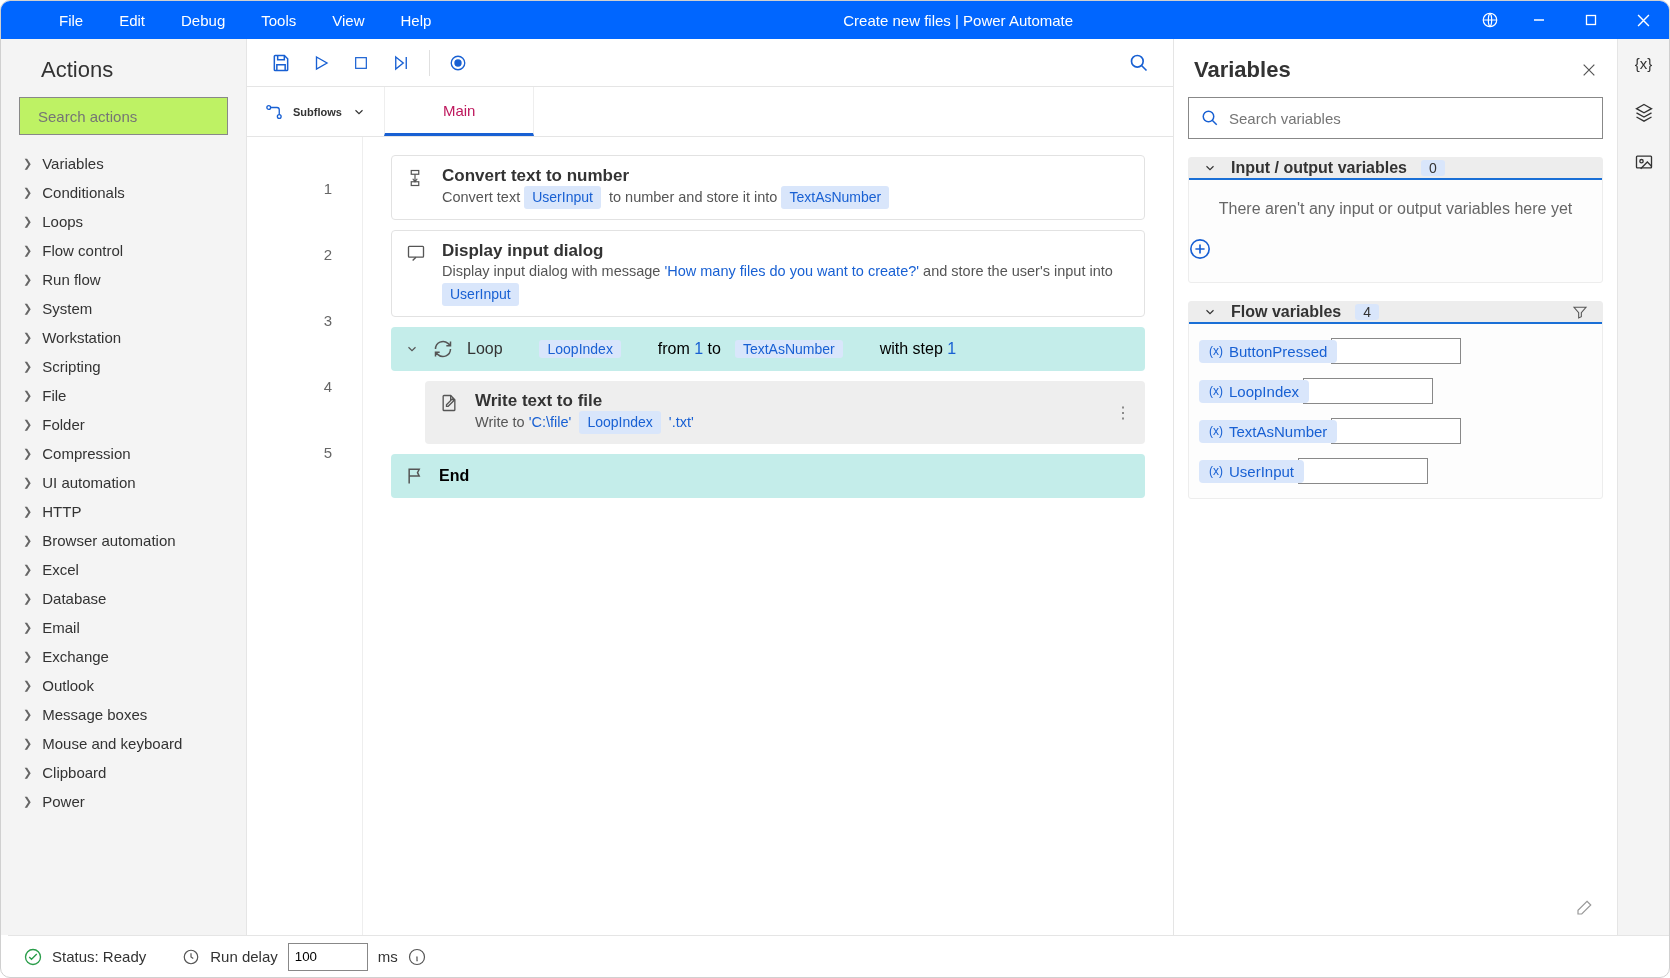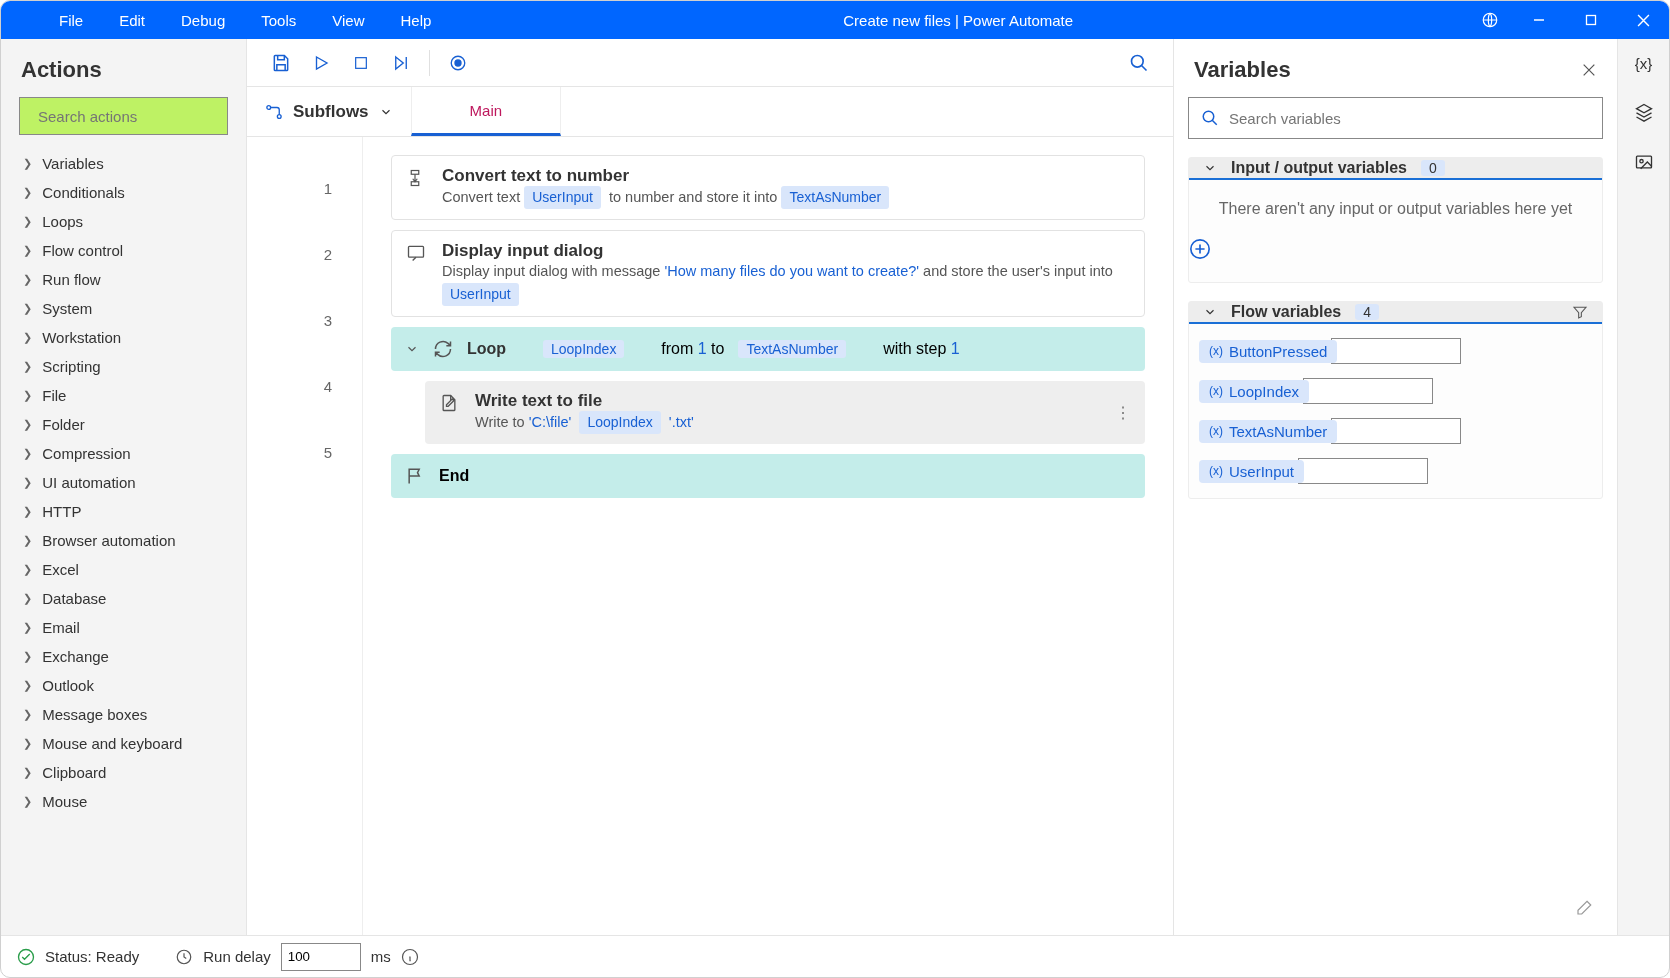--- a/index.html
+++ b/index.html
@@ -6,71 +6,71 @@
 body { width: 1670px; height: 978px; background: #fff; display: flex; flex-direction: column; overflow: hidden; border-radius: 10px; border: 1px solid #d0d0d0;}
 .titlebar { height: 38px; background: #0066ff; display: flex; align-items: center; color: #fff; font-size: 15px; }
 .titlebar .menu { display: flex; gap: 0; padding-left: 40px; }
 .titlebar .menu span { padding: 0 18px; cursor: pointer; }
 .titlebar .center { flex: 1; text-align: center; }
 .titlebar .wincontrols { display: flex; align-items: center; gap: 0; }
 .titlebar .wincontrols .ctl { width: 52px; height: 38px; display: flex; align-items: center; justify-content: center; cursor: pointer; }
 .titlebar .env { padding: 0 14px; display:flex; align-items:center; gap:6px;}
 .main { flex: 1; display: flex; min-height: 0; }
 .actions-panel { width: 246px; background: #f4f4f4; border-right: 1px solid #e5e5e5; display: flex; flex-direction: column; padding: 10px 0 0 0; }
-.actions-panel h1 { font-size: 22px; font-weight: 700; padding: 8px 20px 14px 20px; color: #333; }
+.actions-panel h1 { font-size: 22px; font-weight: 400; padding: 8px 20px 14px 20px; color: #333; margin-left: 20px; }
 .search-box { margin: 0 18px 14px 18px; height: 38px; border: 1px solid #888; background: #bef264; display: flex; align-items: center; padding: 0 10px; gap: 8px; }
 .search-box input { border: none; outline: none; flex: 1; font-size: 15px; background: transparent; }
 .action-list { flex: 1; overflow-y: auto; padding-right: 6px;}
 .action-list::-webkit-scrollbar { width: 10px; }
 .action-list::-webkit-scrollbar-thumb { background: #c8c8c8; border-radius: 5px; }
 .action-item { display: flex; align-items: center; gap: 10px; padding: 6px 10px 6px 22px; font-size: 15px; color: #333; cursor: pointer; }
 .action-item .chev { color: #666; font-size: 11px; }
 .workspace { flex: 1; display: flex; flex-direction: column; min-width: 0; }
 .toolbar { height: 48px; display: flex; align-items: center; border-bottom: 1px solid #e5e5e5; padding: 0 14px; }
 .toolbar .tbtn { width: 40px; height: 40px; display: flex; align-items: center; justify-content: center; color: #1860d3; cursor: pointer; }
 .toolbar .sep { width: 1px; height: 26px; background: #e0e0e0; margin: 0 8px; }
 .toolbar .spacer { flex: 1; }
 .subflow-bar { height: 50px; display: flex; align-items: stretch; border-bottom: 1px solid #e5e5e5; }
-.subflow-label { display: flex; align-items: center; gap: 10px; padding: 0 18px; font-size: 17px; font-weight: 600; color: #333; cursor:pointer;}
+.subflow-label { display: flex; align-items: center; gap: 10px; padding: 0 18px; font-size: 11px; font-weight: 600; color: #333; cursor:pointer;}
 .subflow-label svg { color: #1860d3; }
 .tab { padding: 0 58px; display: flex; align-items: center; font-size: 15px; color: #be185d; border-bottom: 3px solid #1860d3; border-right:1px solid #eee; border-left:1px solid #eee;}
 .canvas { flex: 1; display: flex; overflow: auto; }
 .gutter { width: 116px; background: #fff; border-right: 1px solid #eee; padding-top: 18px; }
 .gutter div { height: 66px; display: flex; align-items: center; justify-content: flex-end; padding-right: 30px; color: #666; font-size: 15px; }
 .steps { flex: 1; padding: 18px 28px 18px 28px; display: flex; flex-direction: column; gap: 10px; }
 .step { border: 1px solid #e2e2e2; background: #fff; border-radius: 4px; padding: 10px 14px; display: flex; gap: 14px; align-items: flex-start; min-height: 58px;}
 .step .ico { width: 22px; color: #555; padding-top: 2px; flex-shrink:0;}
 .step-title { font-size: 17px; font-weight: 600; color: #333; }
 .step-desc { font-size: 14.5px; color: #555; line-height: 1.5; }
 .tok { color: #1860d3; }
 .pill { background: #d9e6fb; color: #1860d3; padding: 1px 8px; border-radius: 3px; display: inline-block; font-size: 14px;}
 .loop-step { background: #c4edea; border: none; border-radius: 4px; padding: 12px 14px; display: inline-flex; gap: 14px; align-items: center; font-size: 16px; width:auto;}
 .loop-step .chev2 { color:#555;}
-.loop-step b { font-weight: 700; color: #333; }
+.loop-step b { font-weight: 400; color: #333; }
 .indent { margin-left: 34px; }
 .child-step { background: #eeeeee; border: none; position: relative; }
 .child-step .more { position: absolute; right: 14px; top: 50%; transform: translateY(-50%); color: #777; cursor:pointer;}
 .end-step { background: #c4edea; border: none; border-radius: 4px; padding: 12px 14px; display: inline-flex; gap: 14px; align-items: center; font-size: 16px; font-weight: bold; }
 .right-rail { width: 52px; background: #f4f4f4; border-left: 1px solid #e5e5e5; display: flex; flex-direction: column; align-items: center; padding-top: 16px; gap: 30px; }
 .vars-panel { width: 444px; background: #fff; border-left: 1px solid #e5e5e5; display: flex; flex-direction: column; padding: 18px 14px 10px 14px; }
 .vars-head { display: flex; align-items: center; justify-content: space-between; padding: 0 6px 14px 6px; }
 .vars-head h2 { font-size: 22px; font-weight: 600; color: #333; }
 .vars-search { height: 42px; border: 1px solid #888; display: flex; align-items: center; padding: 0 12px; gap: 10px; margin-bottom: 18px; }
 .vars-search input { border: none; outline: none; flex: 1; font-size: 15px; }
 .vsection { border: 1px solid #ededed; border-radius: 3px; margin-bottom: 18px; background: #fdfdfd; }
 .vsec-head { background: #ededed; padding: 1px 14px; display: flex; align-items: center; gap: 14px; font-size: 16px; font-weight: 600; color: #333; border-bottom: 2px solid #1a6fd6;}
 .vsec-head .cnt { background: #d9e6fb; color: #333; padding: 0 8px; border-radius: 3px; font-size: 14px; font-weight: 400;}
 .vsec-head .flex1{flex:1;}
 .vsection .empty { padding: 20px 20px 10px 20px; text-align: center; color: #666; font-size: 16px; }
 .vsection .plus-circ { text-align: center; padding: 10px 0 22px 0; color: #1860d3; }
 .flow-vars { padding: 14px 10px; display: flex; flex-direction: column; gap: 14px; }
 .flow-var { display: inline-flex; align-items: center; }
 .flow-var .vpill { background: #d9e6fb; color: #1860d3; padding: 3px 10px; border-radius: 4px; display: flex; align-items: center; gap: 6px; font-size: 15px; z-index:1;}
 .flow-var .vbox { border: 1px solid #888; height: 26px; width: 130px; margin-left: -6px; background:#fff;}
-.statusbar { height: 42px; border-top: 1px solid #e5e5e5; display: flex; align-items: center; padding: 0 16px; font-size: 15px; color: #333; gap: 36px; }
+.statusbar { height: 42px; border-top: 1px solid #e5e5e5; display: flex; align-items: center; padding: 0 16px; font-size: 15px; color: #333; gap: 36px; margin-left: 7px; }
 .statusbar .left { display: flex; align-items: center; gap: 10px; }
 .statusbar .center { flex: 1; display: flex; justify-content: center; gap: 40px; }
 .statusbar .right { display: flex; align-items: center; gap: 10px; }
 .statusbar input { width: 80px; height: 28px; border: 1px solid #888; padding: 0 6px; }
 svg { display: block; }
 .eraser { color:#999; text-align:right; padding:0 10px 4px 0;}
 </style>
 </head>
 <body>
 
@@ -204,21 +204,21 @@
         <div class="action-item">
           <span class="chev">❯</span>
           <span>Mouse and keyboard</span>
         </div>
         <div class="action-item">
           <span class="chev">❯</span>
           <span>Clipboard</span>
         </div>
         <div class="action-item">
           <span class="chev">❯</span>
-          <span>Mouse</span>
+          <span>Power</span>
         </div>
       </div>
   </div>
 
   <div class="workspace">
     <div class="toolbar">
       <div class="tbtn">
           <svg width="20" height="20" viewBox="0 0 24 24" fill="none" stroke="currentColor" stroke-width="1.8">
             <path d="M5 3h11l4 4v13a1 1 0 01-1 1H5a1 1 0 01-1-1V4a1 1 0 011-1z"></path>
             <path d="M8 3v5h8V3M7 21v-7h10v7"></path>

